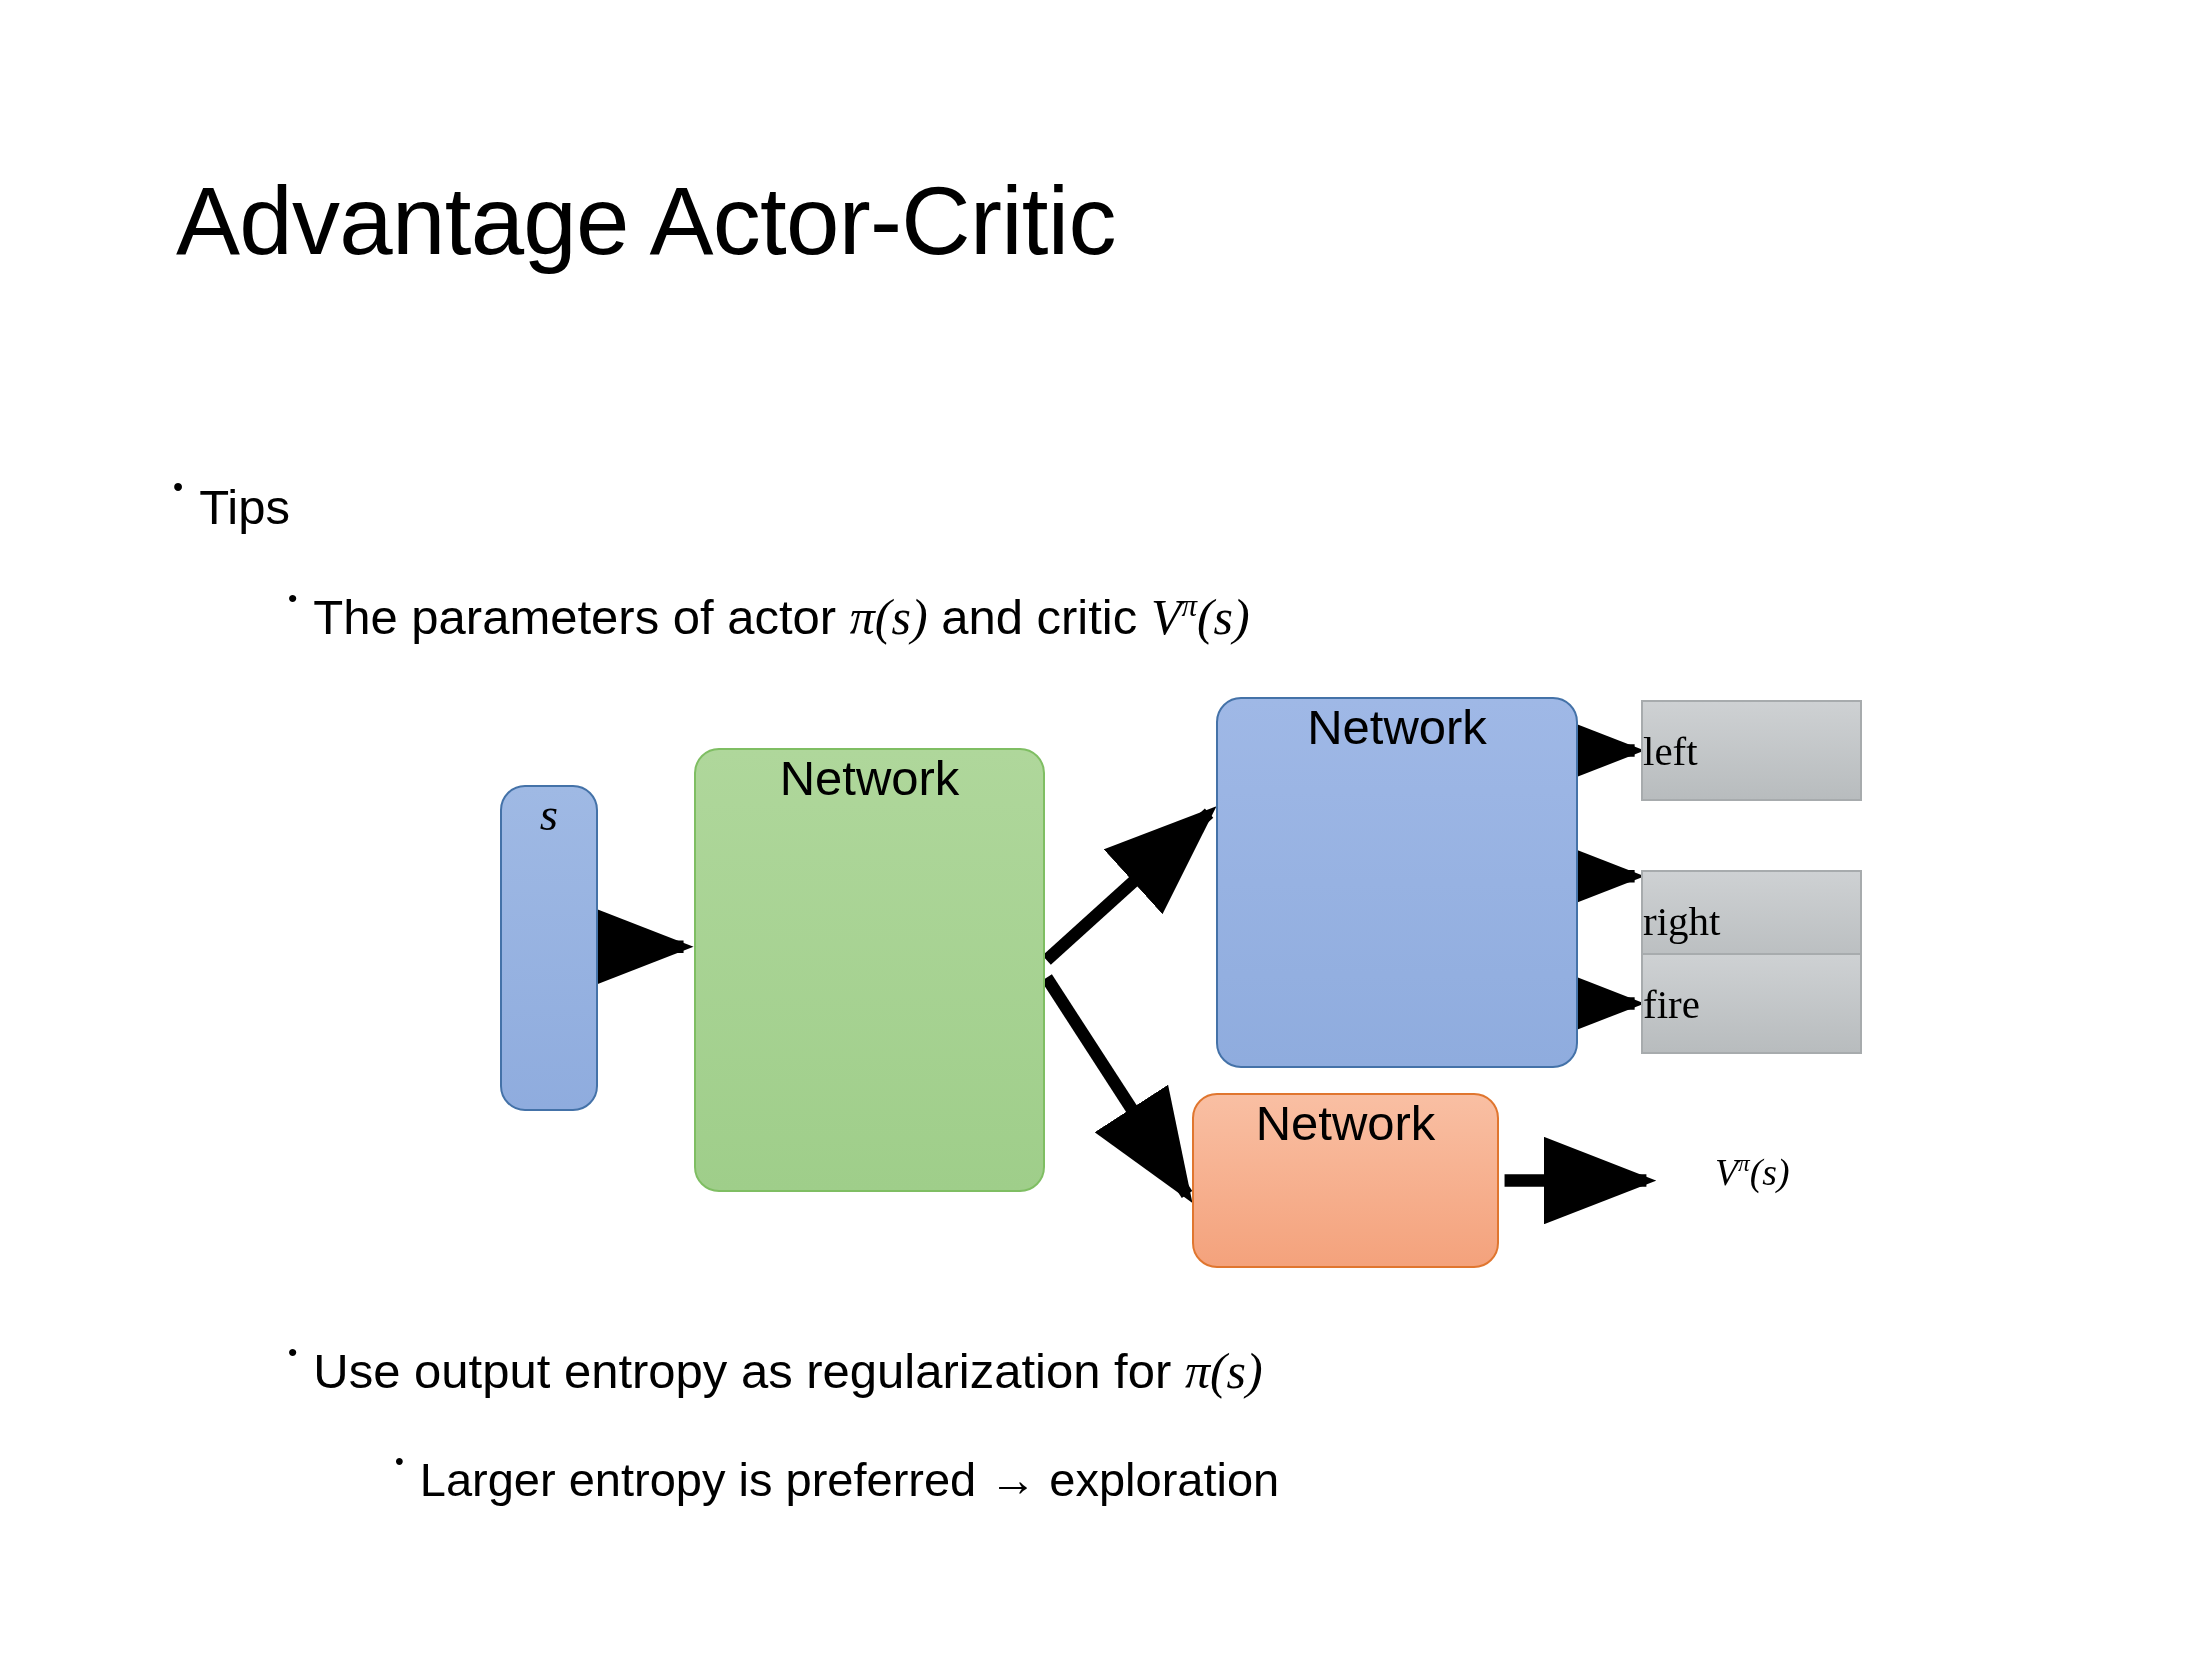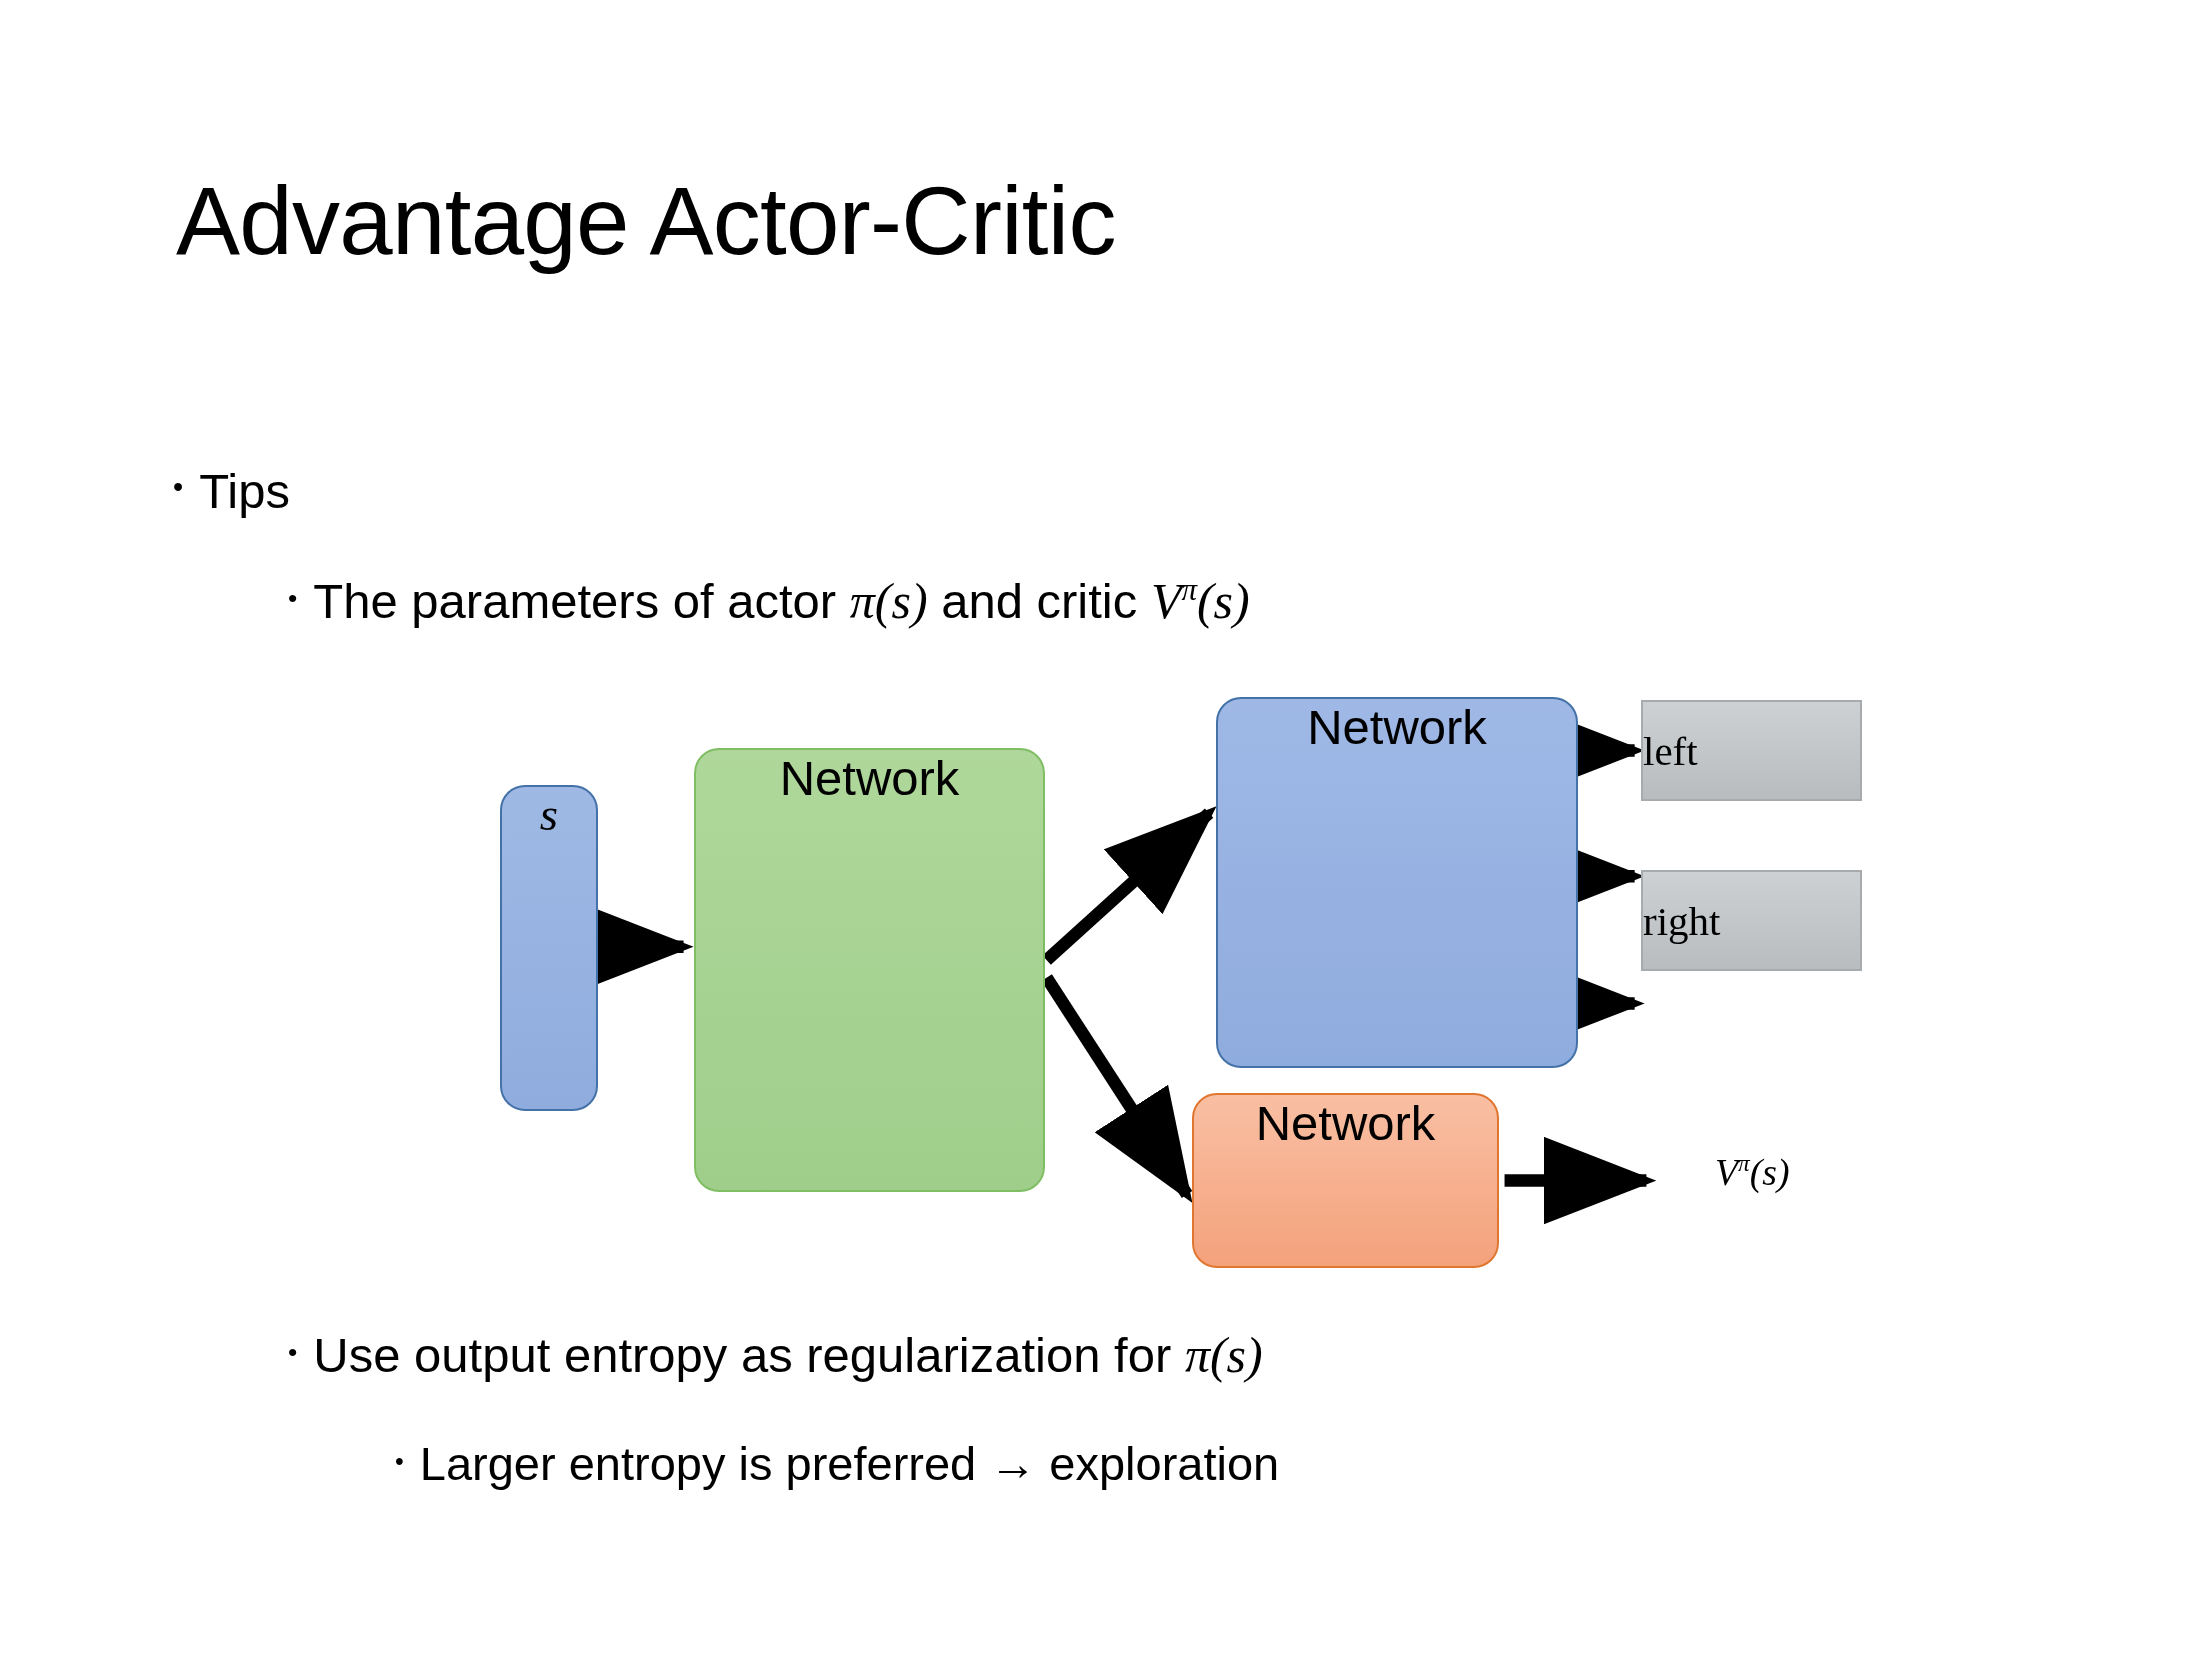--- a/index.html
+++ b/index.html
@@ -38,20 +38,21 @@
     align-items: flex-start;
     line-height: 1.16;
     color: #000;
   }
   .bullet .dot {
     flex: 0 0 auto;
     line-height: 1;
   }
   .bullet .btext {
     flex: 1 1 auto;
+    margin-top: 16px;
   }
 
   
   #bullet-tips {
     left: 173px;
     top: 463px;
     font-size: 49px;
   }
   #bullet-tips .dot { font-size: 29px; margin-right: 16px; padding-top: 10.3px; }
 
@@ -240,20 +241,23 @@
     <div class="dbox" id="box-critic">
       <span>Network</span>
     </div>
 
     <div class="outbox" id="out-left">
       <span>left</span>
     </div>
     <div class="outbox" id="out-right">
       <span>right</span>
     </div>
+    <div class="outbox" id="out-fire">
+      <span>fire</span>
+    </div>
 
     <div id="out-value">
       <span class="math"><span class="upr">V</span><span class="sup">π</span><span>(s)</span></span>
     </div>
 
   </div>
 </div>
 
 
 </body></html>

